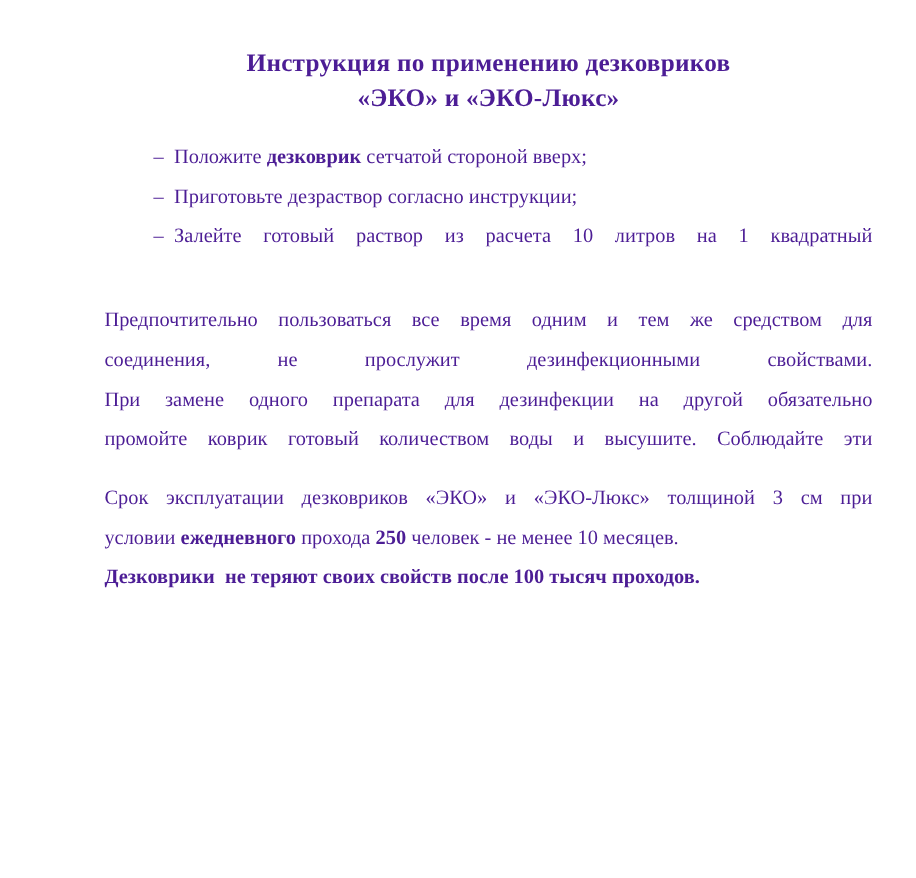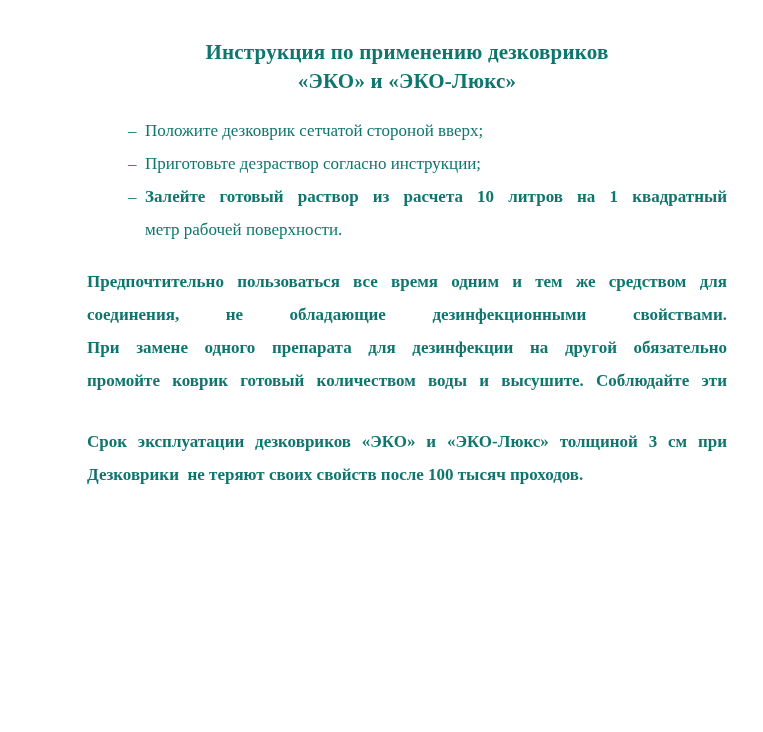--- a/index.html
+++ b/index.html
@@ -5,21 +5,21 @@
   html, body {
     margin: 0;
     padding: 0;
     background: #ffffff;
   }
   .page {
     position: relative;
     width: 763px;
     height: 732px;
     background: #ffffff;
-    color: #0f766e;
+    color: #4c1d95;
     font-family: "Liberation Serif", "DejaVu Serif", serif;
     overflow: hidden;
     box-sizing: border-box;
     padding: 38px 36px 0 87px;
   }
   .content {
     width: 640px;
   }
   
   .title {
@@ -45,31 +45,30 @@
     padding-left: 58px;
   }
   .marker {
     position: absolute;
     left: 41px;
     top: 0;
   }
   .jline {
     text-align: justify;
     text-align-last: justify;
-    font-weight: bold;
   }
-  b { font-weight: 400; }
+  b { font-weight: 700; }
 
   
   .para {
     font-size: 17px;
     line-height: 33px;
   }
-  .para-main { margin-top: 19px; }
-  .para-term { margin-top: 28px; }
+  .para-main { margin-top: 37px; }
+  .para-term { margin-top: 16px; }
   .pre { white-space: pre-wrap; font-weight: bold; }
 </style>
 </head>
 <body>
 
 <div class="page">
   <div class="content">
 
     <h1 class="title">
       <span class="title-line">Инструкция по применению дезковриков</span>
@@ -81,30 +80,30 @@
         <span class="marker">–</span>
         <span><span>Положите </span><b>дезковрик</b><span> сетчатой стороной вверх;</span></span>
       </li>
       <li class="ditem">
         <span class="marker">–</span>
         <span>Приготовьте дезраствор согласно инструкции;</span>
       </li>
       <li class="ditem">
         <span class="marker">–</span>
         <div class="jline">Залейте готовый раствор из расчета 10 литров на 1 квадратный</div>
-        <div>метр рабочей поверхности.</div>
       </li>
     </ul>
 
     <div class="para para-main">
       <div class="jline">Предпочтительно пользоваться все время одним и тем же средством для</div>
-      <div class="jline">соединения, не обладающие дезинфекционными свойствами.</div>
+      <div class="jline">соединения, не прослужит дезинфекционными свойствами.</div>
       <div class="jline">При замене одного препарата для дезинфекции на другой обязательно</div>
       <div class="jline">промойте коврик готовый количеством воды и высушите. Соблюдайте эти</div>
     </div>
 
     <div class="para para-term">
       <div class="jline">Срок эксплуатации дезковриков «ЭКО» и «ЭКО-Люкс» толщиной 3 см при</div>
+      <div><span>условии </span><b>ежедневного</b><span> прохода </span><b>250</b><span> человек - не менее 10 месяцев.</span></div>
       <div class="pre">Дезковрики  не теряют своих свойств после 100 тысяч проходов.</div>
     </div>
 
   </div>
 </div>
 
 </body></html>

